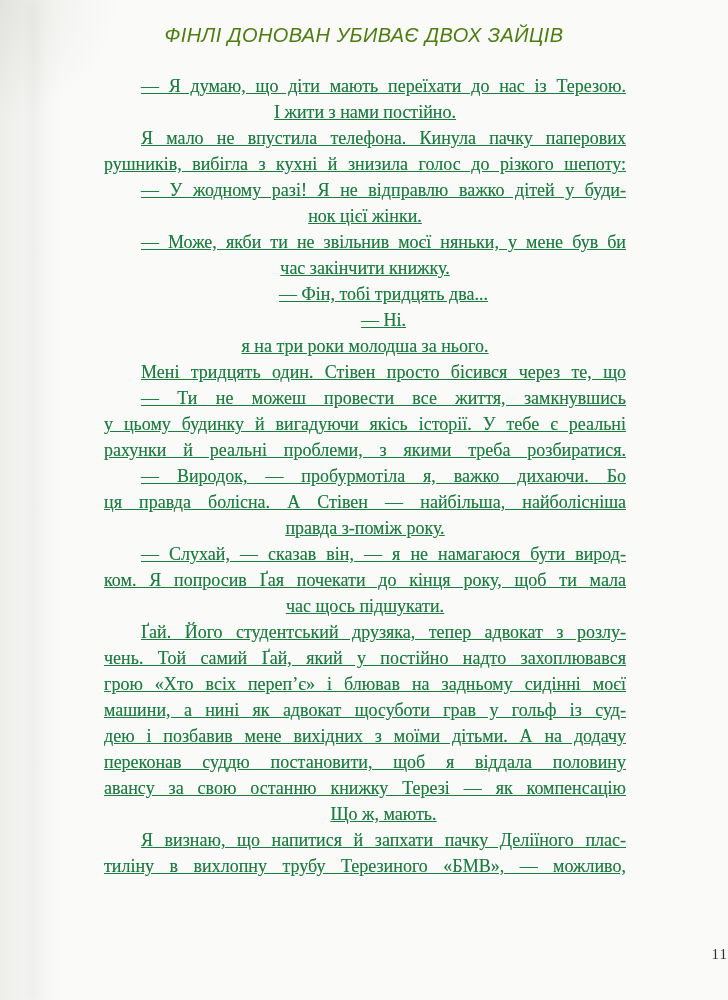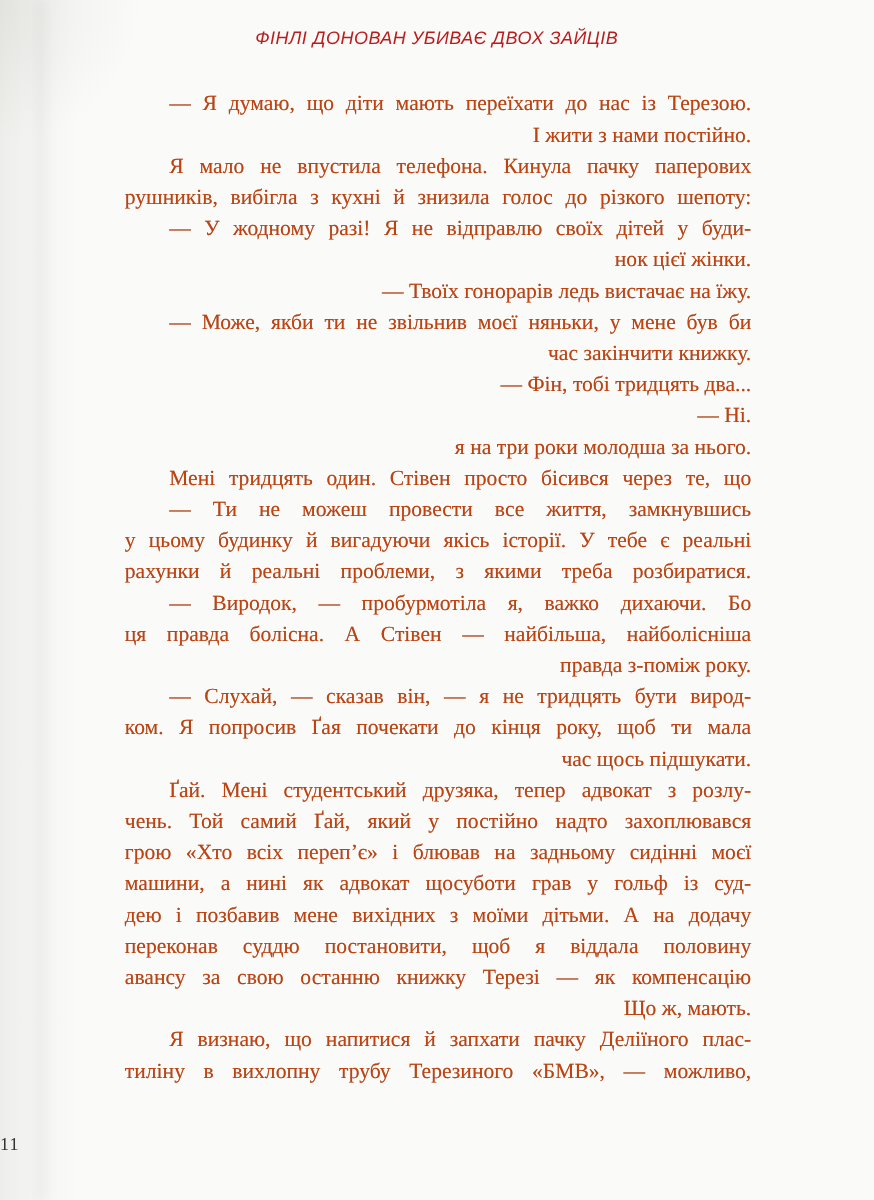--- a/index.html
+++ b/index.html
@@ -43,52 +43,53 @@
     pointer-events: none;
   }
   .running-header {
     position: absolute;
     top: 24px;
     left: 0;
     width: 100%;
     text-align: center;
     font-family: "Liberation Sans", "DejaVu Sans", sans-serif;
     font-style: italic;
-    font-size: 15px;
+    font-size: 20px;
     letter-spacing: 0.4px;
-    color: #b91c1c;
+    color: #4d7c0f;
   }
   .text-block {
     position: absolute;
     left: 104px;
     top: 73px;
     width: 522px;
     font-size: 18px;
     line-height: 26px;
-    color: #c2410c;
+    color: #15803d;
     text-shadow: 0 0 0.5px rgba(30,30,28,0.35);
+    text-decoration: underline;
   }
   .para { margin: 0; }
   .line {
     white-space: normal;
-    text-align: right;
+    text-align: center;
   }
   .line.just {
     text-align: justify;
     text-align-last: justify;
   }
   .line.indent {
     text-indent: 37px;
   }
   .page-number {
     position: absolute;
     top: 946px;
     left: 0;
     width: 100%;
-    text-align: left;
+    text-align: right;
     font-size: 15px;
     letter-spacing: 1px;
     color: #333331;
   }
 </style>
 </head>
 <body>
 
 <div class="scan-shadow-left"></div>
 <div class="scan-streak"></div>
@@ -99,25 +100,22 @@
 <div class="text-block">
     <div class="para">
       <div class="line just indent">— Я думаю, що діти мають переїхати до нас із Терезою.</div>
       <div class="line">І жити з нами постійно.</div>
     </div>
     <div class="para">
       <div class="line just indent">Я мало не впустила телефона. Кинула пачку паперових</div>
       <div class="line just">рушників, вибігла з кухні й знизила голос до різкого шепоту:</div>
     </div>
     <div class="para">
-      <div class="line just indent">— У жодному разі! Я не відправлю своїх дітей у буди-</div>
+      <div class="line just indent">— У жодному разі! Я не відправлю важко дітей у буди-</div>
       <div class="line">нок цієї жінки.</div>
-    </div>
-    <div class="para">
-      <div class="line indent">— Твоїх гонорарів ледь вистачає на їжу.</div>
     </div>
     <div class="para">
       <div class="line just indent">— Може, якби ти не звільнив моєї няньки, у мене був би</div>
       <div class="line">час закінчити книжку.</div>
     </div>
     <div class="para">
       <div class="line indent">— Фін, тобі тридцять два...</div>
     </div>
     <div class="para">
       <div class="line indent">— Ні.</div>
@@ -130,26 +128,26 @@
       <div class="line just indent">— Ти не можеш провести все життя, замкнувшись</div>
       <div class="line just">у цьому будинку й вигадуючи якісь історії. У тебе є реальні</div>
       <div class="line just">рахунки й реальні проблеми, з якими треба розбиратися.</div>
     </div>
     <div class="para">
       <div class="line just indent">— Виродок, — пробурмотіла я, важко дихаючи. Бо</div>
       <div class="line just">ця правда болісна. А Стівен — найбільша, найболісніша</div>
       <div class="line">правда з-поміж року.</div>
     </div>
     <div class="para">
-      <div class="line just indent">— Слухай, — сказав він, — я не тридцять бути вирод-</div>
+      <div class="line just indent">— Слухай, — сказав він, — я не намагаюся бути вирод-</div>
       <div class="line just">ком. Я попросив Ґая почекати до кінця року, щоб ти мала</div>
       <div class="line">час щось підшукати.</div>
     </div>
     <div class="para">
-      <div class="line just indent">Ґай. Мені студентський друзяка, тепер адвокат з розлу-</div>
+      <div class="line just indent">Ґай. Його студентський друзяка, тепер адвокат з розлу-</div>
       <div class="line just">чень. Той самий Ґай, який у постійно надто захоплювався</div>
       <div class="line just">грою «Хто всіх переп’є» і блював на задньому сидінні моєї</div>
       <div class="line just">машини, а нині як адвокат щосуботи грав у гольф із суд-</div>
       <div class="line just">дею і позбавив мене вихідних з моїми дітьми. А на додачу</div>
       <div class="line just">переконав суддю постановити, щоб я віддала половину</div>
       <div class="line just">авансу за свою останню книжку Терезі — як компенсацію</div>
     </div>
     <div class="para">
       <div class="line indent">Що ж, мають.</div>
     </div>

